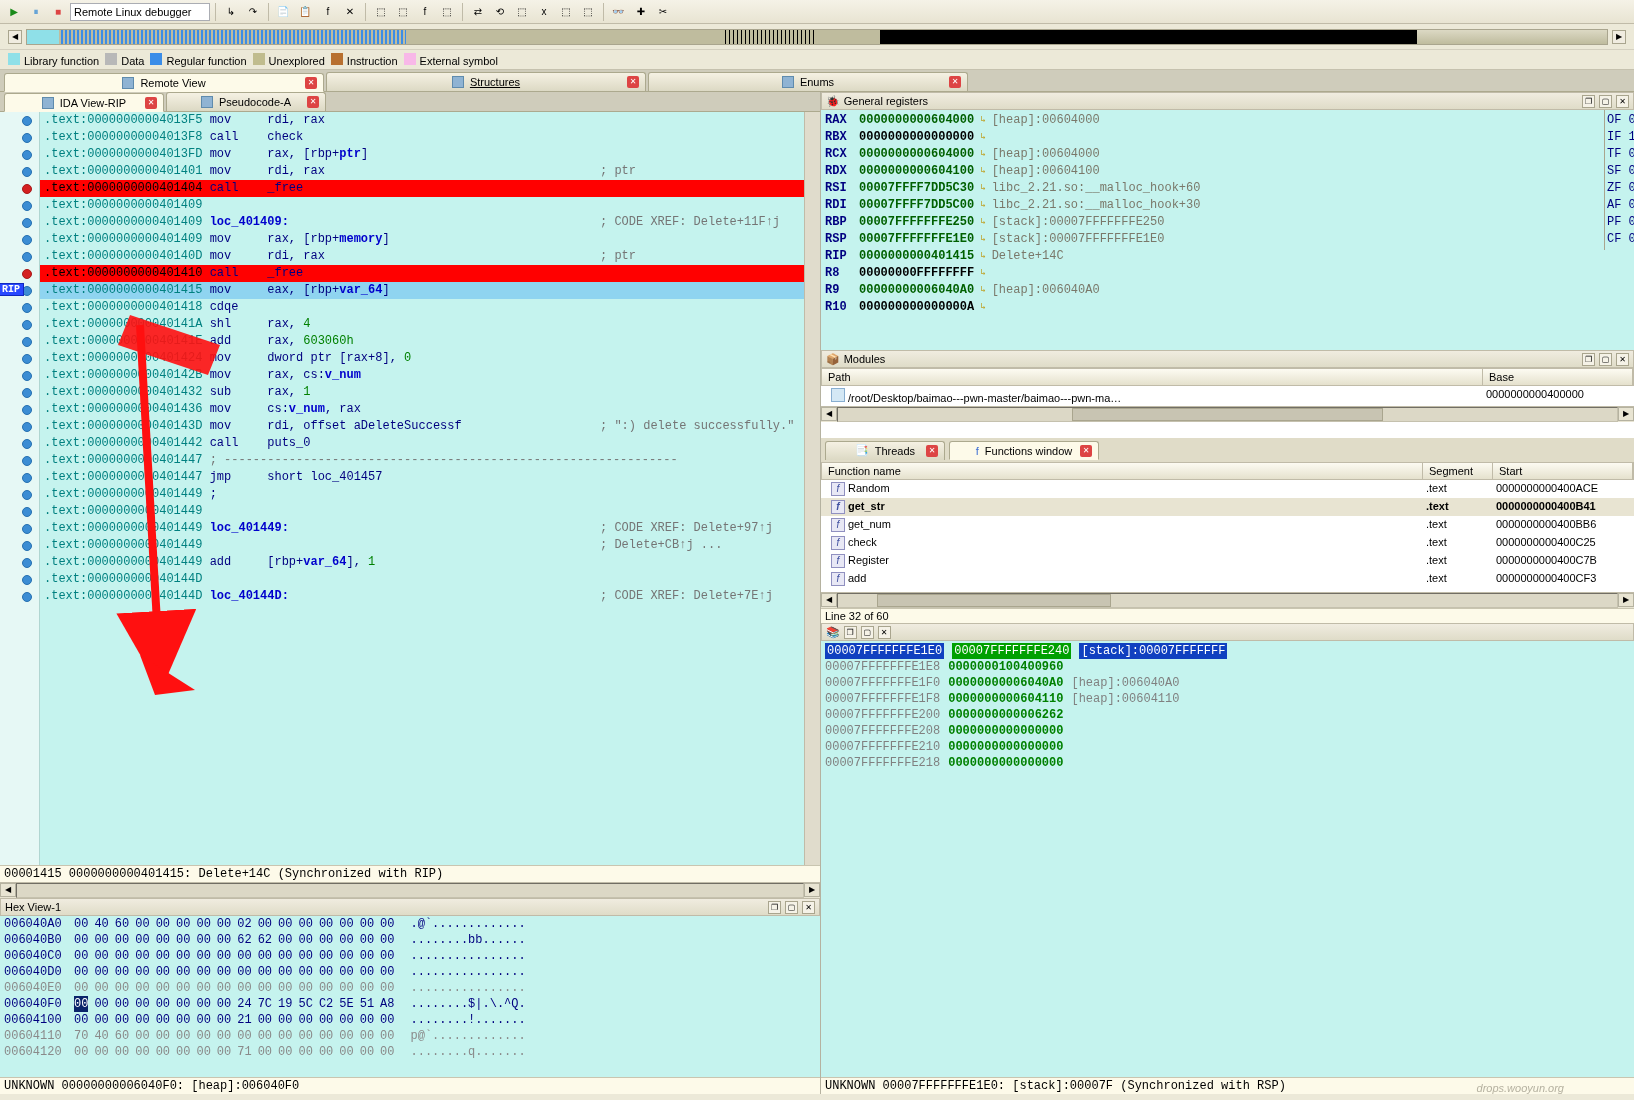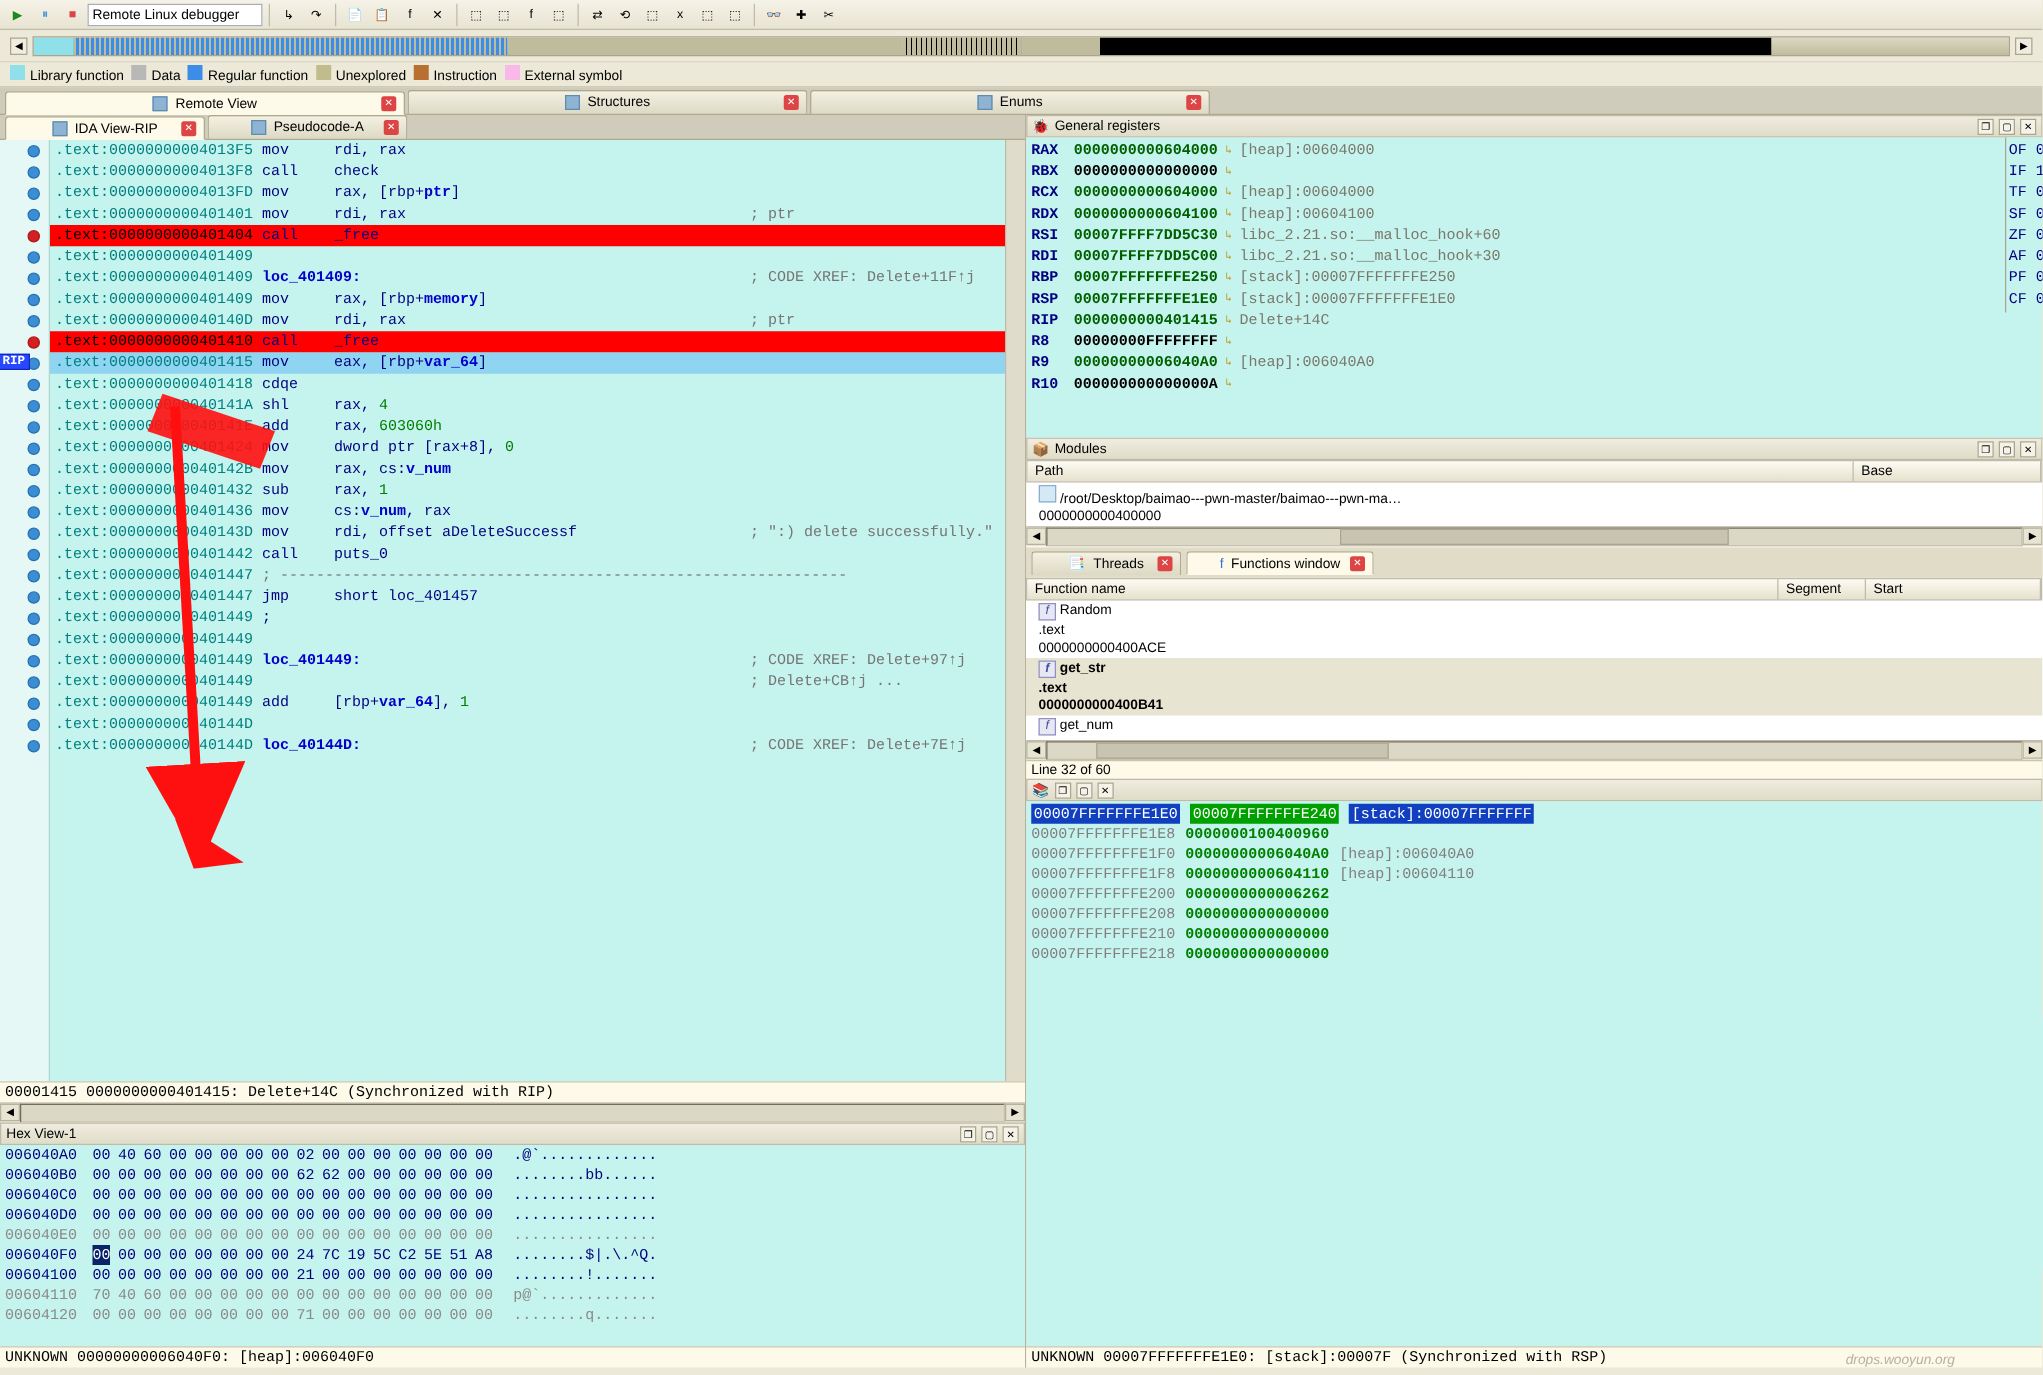--- a/index.html
+++ b/index.html
@@ -64,21 +64,21 @@
 .rv { color:#006000; font-weight:bold; }
 .rv.blk { color:#000; }
 .arr { color:#bfa227; font-size:9px; }
 .rnote { color:#7a786a; }
 .flags-col { position:absolute; right:0; top:0; width:30px; background:#c5f3ee; border-left:1px solid #a9a58e; padding:2px; line-height:17px; }
 .flag-line { color:#000080; }
 
 .grid { background:#fff; font-size:11px; }
 .gh { display:flex; background:linear-gradient(#fdfbf2,#e5e1cd); border:1px solid #c0bba8; }
 .gh > div { padding:2px 6px; border-right:1px solid #c0bba8; }
-.gr { display:flex; padding:1px 4px;flex-direction:column; }
+.gr { display:flex; padding:1px 4px; }
 .gr > div { padding:1px 6px; overflow:hidden; white-space:nowrap; text-overflow:ellipsis; }
 .gr .ic2 { width:14px; height:14px; display:inline-block; margin-right:3px; }
 .func-sel { background:#e8e4d2 !important; font-weight:bold; }
 
 .stk-area { flex:1; background:#c5f3ee; overflow:auto; line-height:16px; padding:2px 4px; }
 .stk-line { display:flex; gap:8px; height:16px; }
 .stk-a { color:#808080; }
 .stk-v { color:#008000; font-weight:bold; }
 .stk-hi1 { background:#1040c0; color:#fff; padding:0 2px; }
 .stk-hi2 { background:#00a000; color:#fff; padding:0 2px; }
@@ -142,21 +142,21 @@
     <span><span class="lg-sw" style="background:#b87030"></span>Instruction</span>
     <span><span class="lg-sw" style="background:#f8b8e8"></span>External symbol</span>
   </div>
 
 <div class="tab-strip" id="toptabs" style="height:22px">
     <div class="tab active" style="min-width: 320px;">
       <span class="ic"></span>
       <span>Remote View</span>
       <span class="x">✕</span>
     </div>
-    <div class="tab" style="min-width: 320px;">
+    <div class="tab" style="min-width: 320px; text-decoration: underline;">
       <span class="ic"></span>
       <span>Structures</span>
       <span class="x">✕</span>
     </div>
     <div class="tab" style="min-width: 320px; justify-content: center;">
       <span class="ic"></span>
       <span>Enums</span>
       <span class="x">✕</span>
     </div>
   </div>

